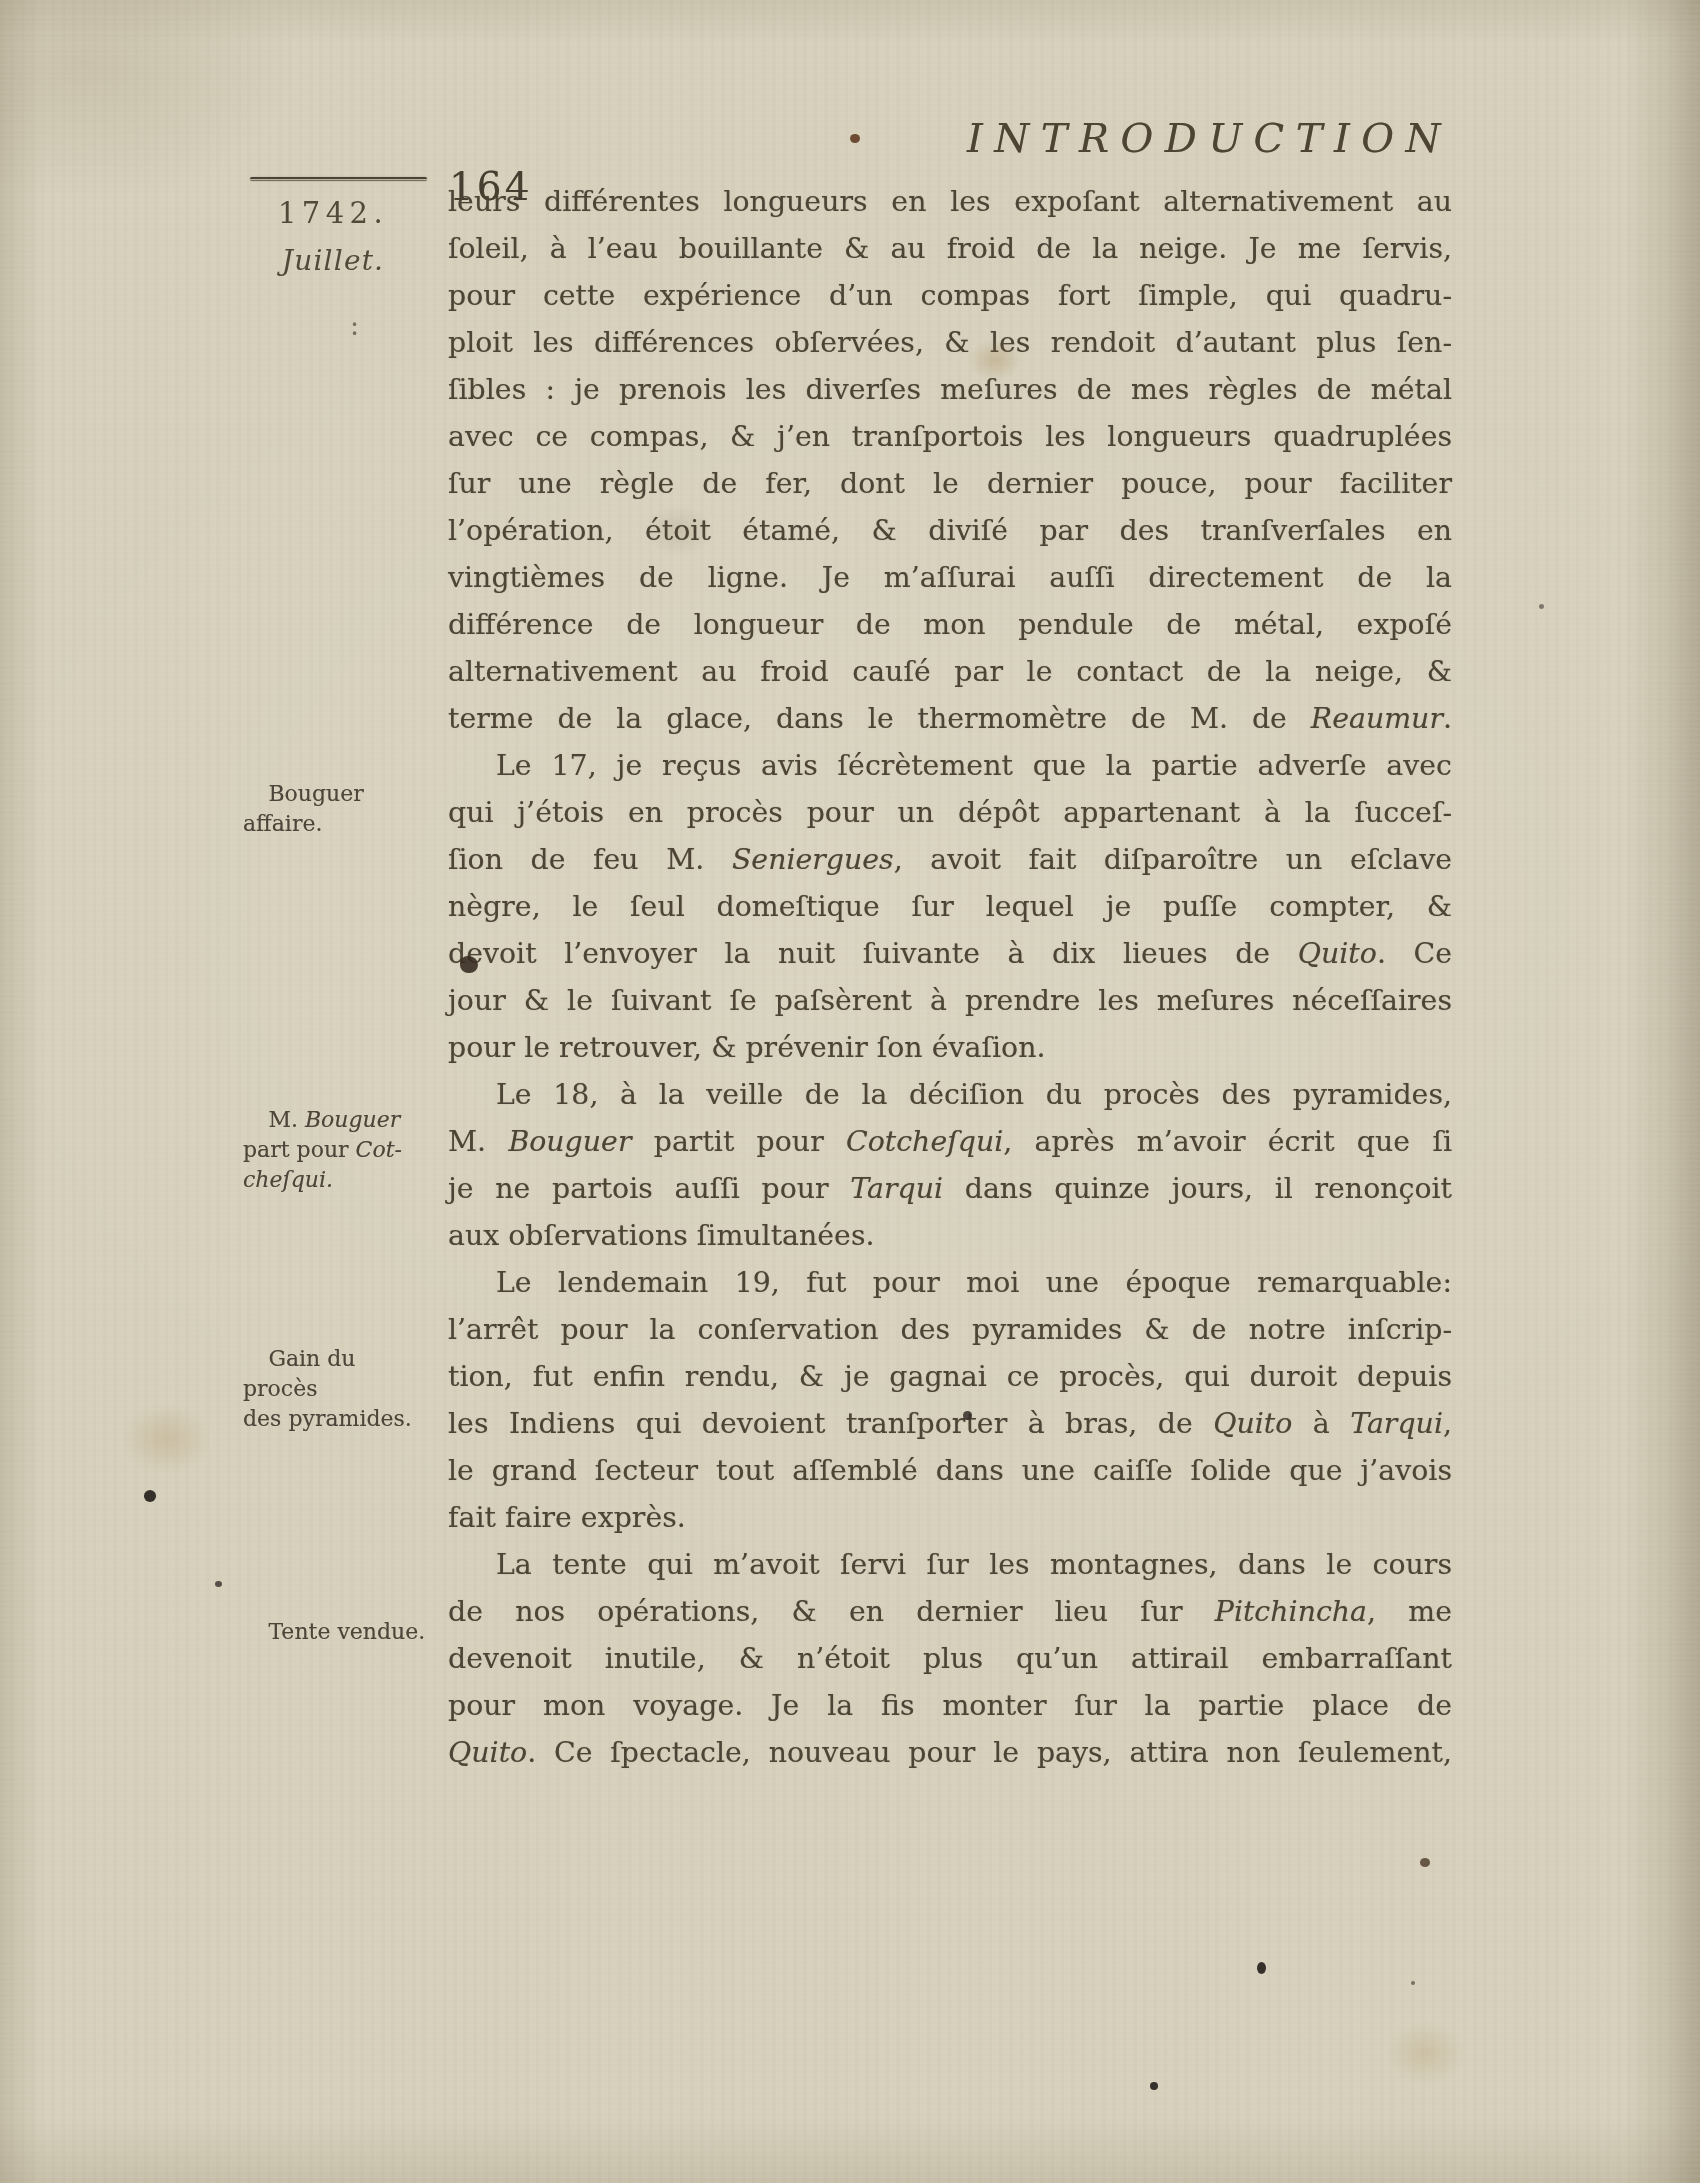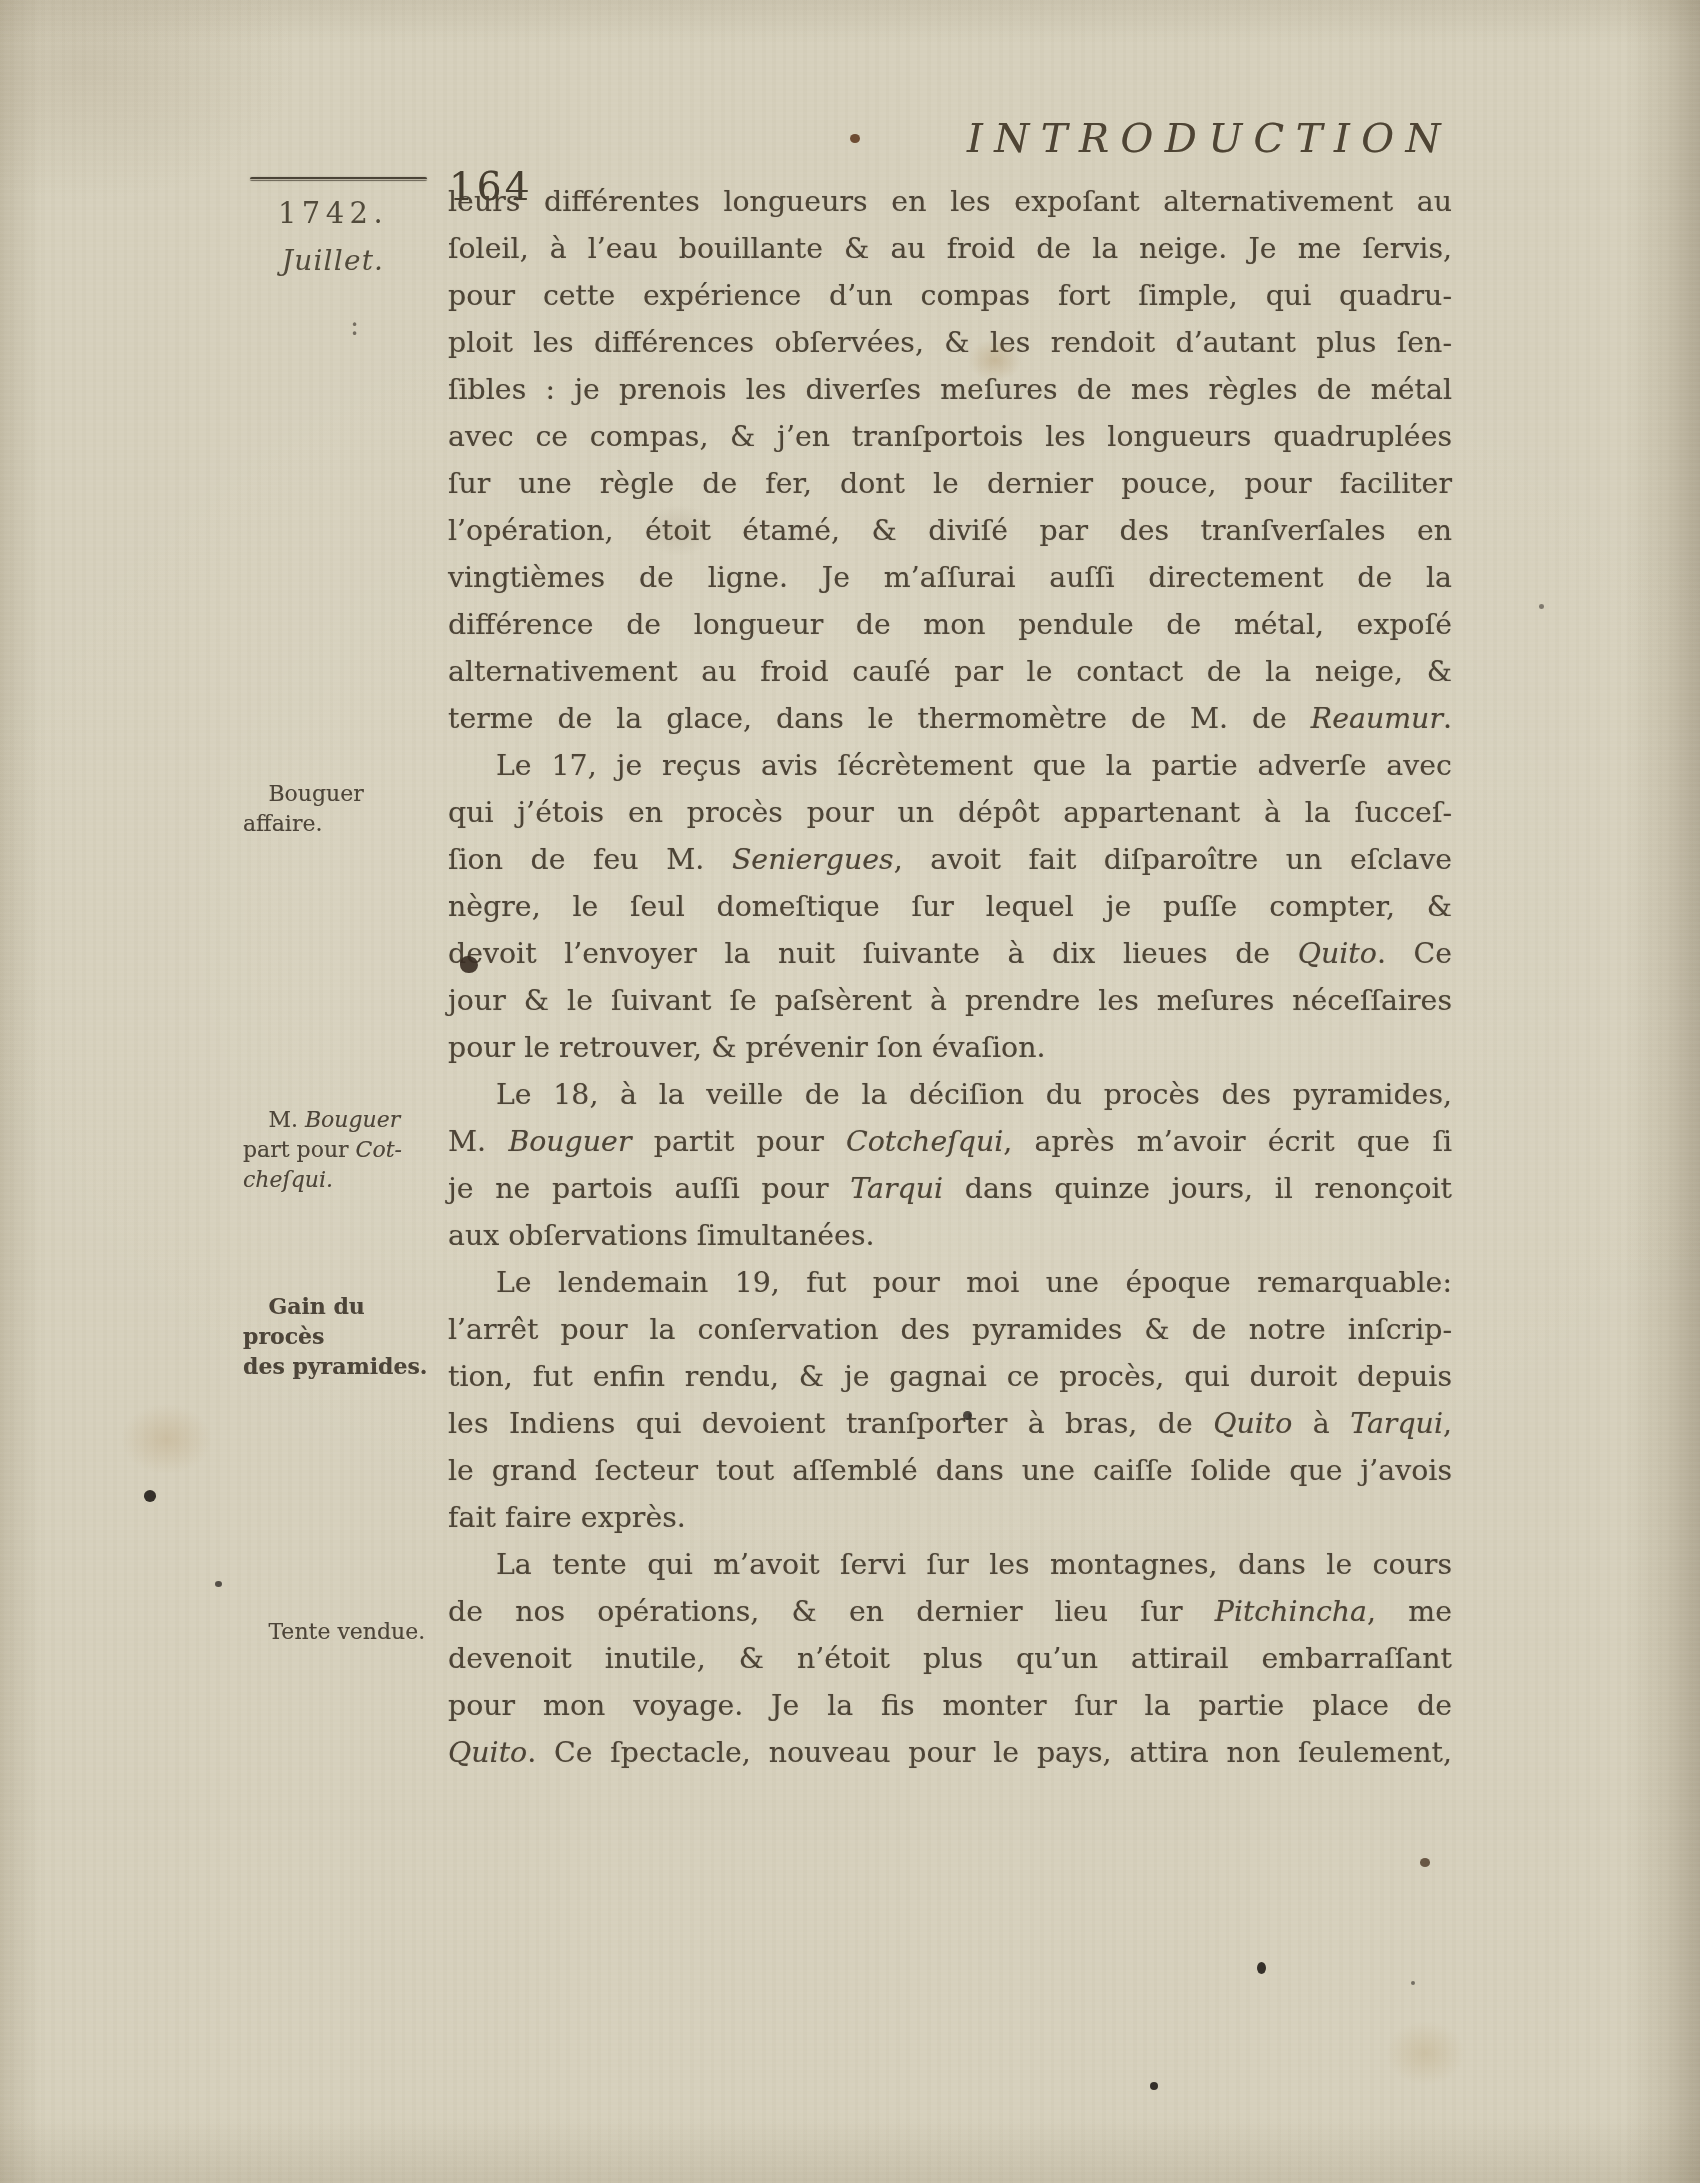--- a/index.html
+++ b/index.html
@@ -90,21 +90,21 @@
   <div id="margin-notes">
       <div class="margin-note" style="top: 779px;">
         <div class="mline">Bouguer</div>
         <div class="mline">affaire.</div>
       </div>
       <div class="margin-note" style="top: 1105px;">
         <div class="mline">M. <i>Bouguer</i></div>
         <div class="mline">part pour <i>Cot-</i></div>
         <div class="mline"><i>cheſqui.</i></div>
       </div>
-      <div class="margin-note" style="top: 1291px; font-weight: bold;">
+      <div class="margin-note" style="top: 1344px;">
         <div class="mline">Gain du procès</div>
         <div class="mline">des pyramides.</div>
       </div>
       <div class="margin-note" style="top: 1617px;">
         <div class="mline">Tente vendue.</div>
       </div>
     </div>
 
   <div id="body-text">
       <div class="line">leurs différentes longueurs en les expoſant alternativement au</div>

